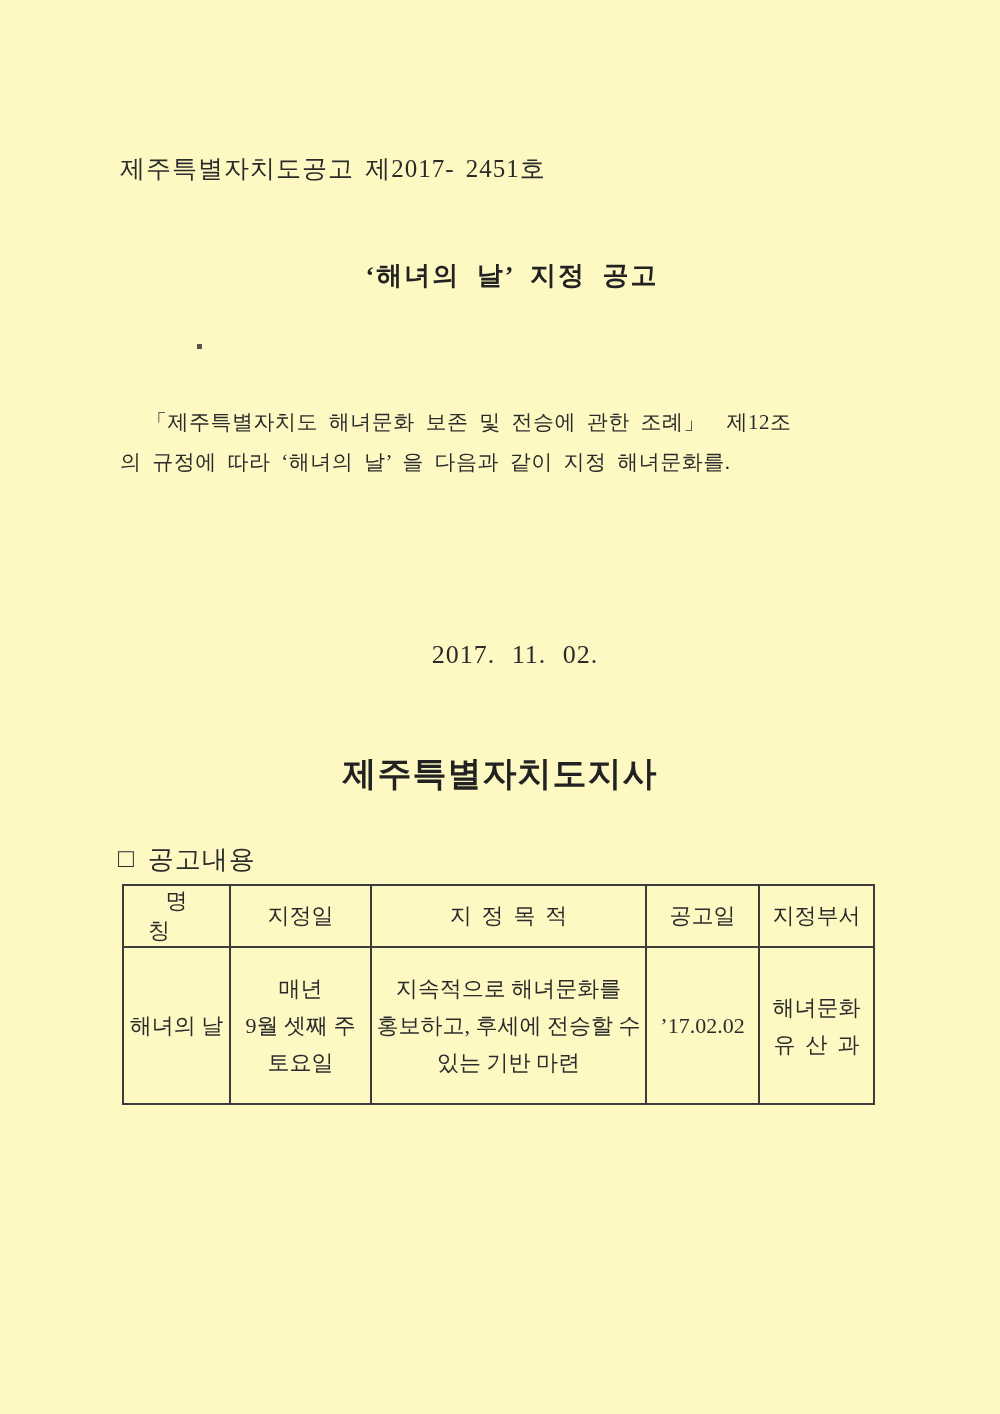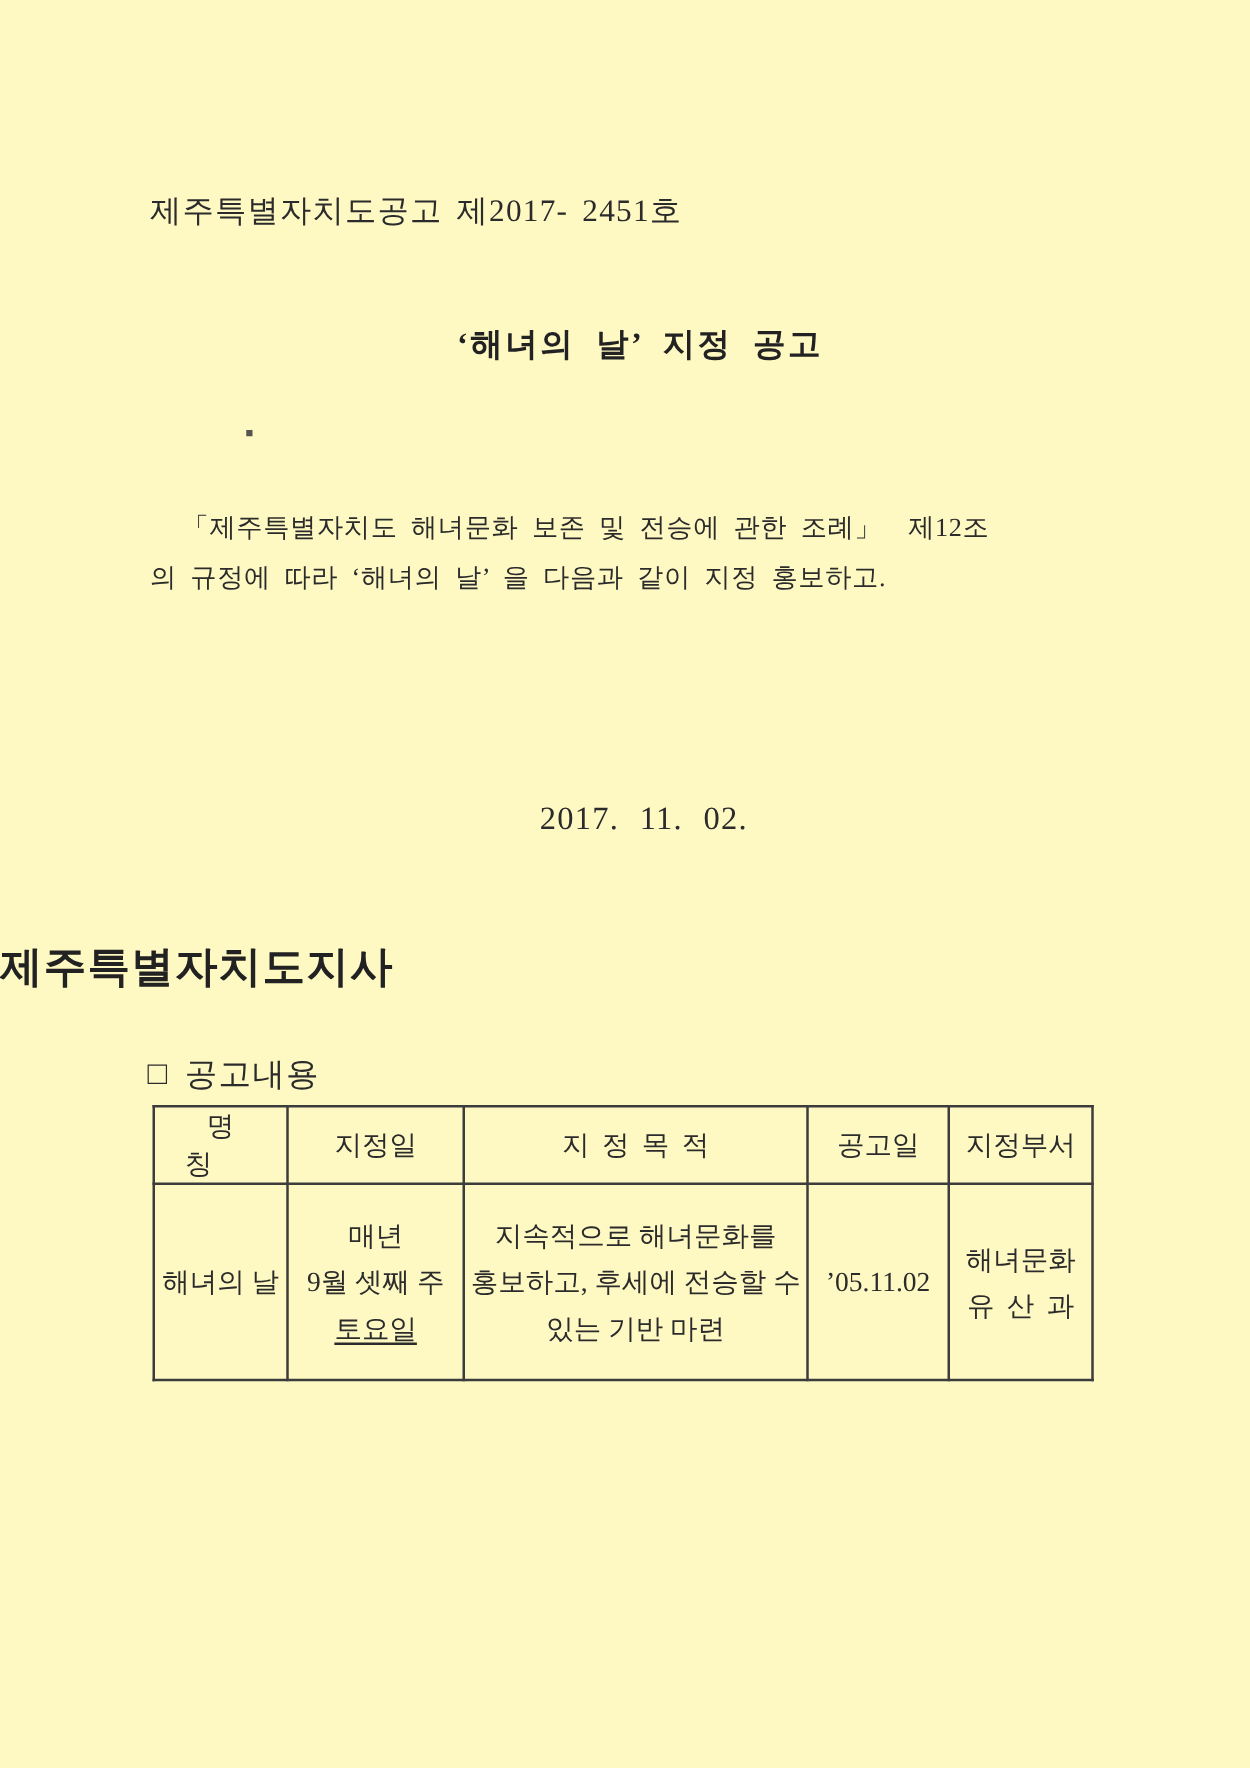--- a/index.html
+++ b/index.html
@@ -75,21 +75,21 @@
     font-size: 26px;
     word-spacing: 9px;
     letter-spacing: 1px;
     color: #2b2b2b;
   }
   .signer {
     position: absolute;
     top: 751px;
     left: 0;
     width: 100%;
-    text-align: left;
+    text-align: center;
     font-size: 34px;
     font-weight: bold;
     letter-spacing: 1px;
     color: #222222;
   }
   .section-header {
     position: absolute;
     top: 842px;
     left: 118px;
     font-size: 26px;
@@ -131,39 +131,38 @@
   }
   .ls-05 {
     letter-spacing: 0.45em;
     text-indent: 0.45em;
   }
   .ls-16 {
     letter-spacing: 1.6em;
     text-indent: 1.6em;
   }
   .underlined {
-    text-decoration: underline;
     text-decoration-thickness: 2px;
     text-underline-offset: 4px;
   }
 </style>
 </head>
 <body>
 
 <div class="page">
 
   <div class="doc-number">제주특별자치도공고 제2017- 2451호</div>
 
   <h1 class="title">‘해녀의 날’ 지정 공고</h1>
 
   <div class="artifact-dot"></div>
 
   <div class="body-block">
     <p class="body-line indent">「제주특별자치도 해녀문화 보존 및 전승에 관한 조례」　제12조</p>
-    <p class="body-line">의 규정에 따라 ‘해녀의 날’ 을 다음과 같이 지정 홍보하고.</p>
+    <p class="body-line">의 규정에 따라 ‘해녀의 날’ 을 다음과 같이 지정 해녀문화를.</p>
   </div>
 
   <div class="date-line">2017. 11. 02.</div>
 
   <div class="signer">제주특별자치도지사</div>
 
   <div class="section-header">
     <span class="section-marker">□</span>
     <span class="section-title">공고내용</span>
   </div>
@@ -194,21 +193,21 @@
           <div class="cell-line">매년</div>
           <div class="cell-line">9월 셋째 주</div>
           <div class="cell-line underlined">토요일</div>
         </td>
         <td>
           <div class="cell-line">지속적으로 해녀문화를</div>
           <div class="cell-line">홍보하고, 후세에 전승할 수</div>
           <div class="cell-line">있는 기반 마련</div>
         </td>
         <td>
-          <div class="cell-line">’05.11.02</div>
+          <div class="cell-line">’17.02.02</div>
         </td>
         <td>
           <div class="cell-line">해녀문화</div>
           <div class="cell-line ls-05">유산과</div>
         </td>
       </tr>
     </tbody>
   </table>
 
 </div>

